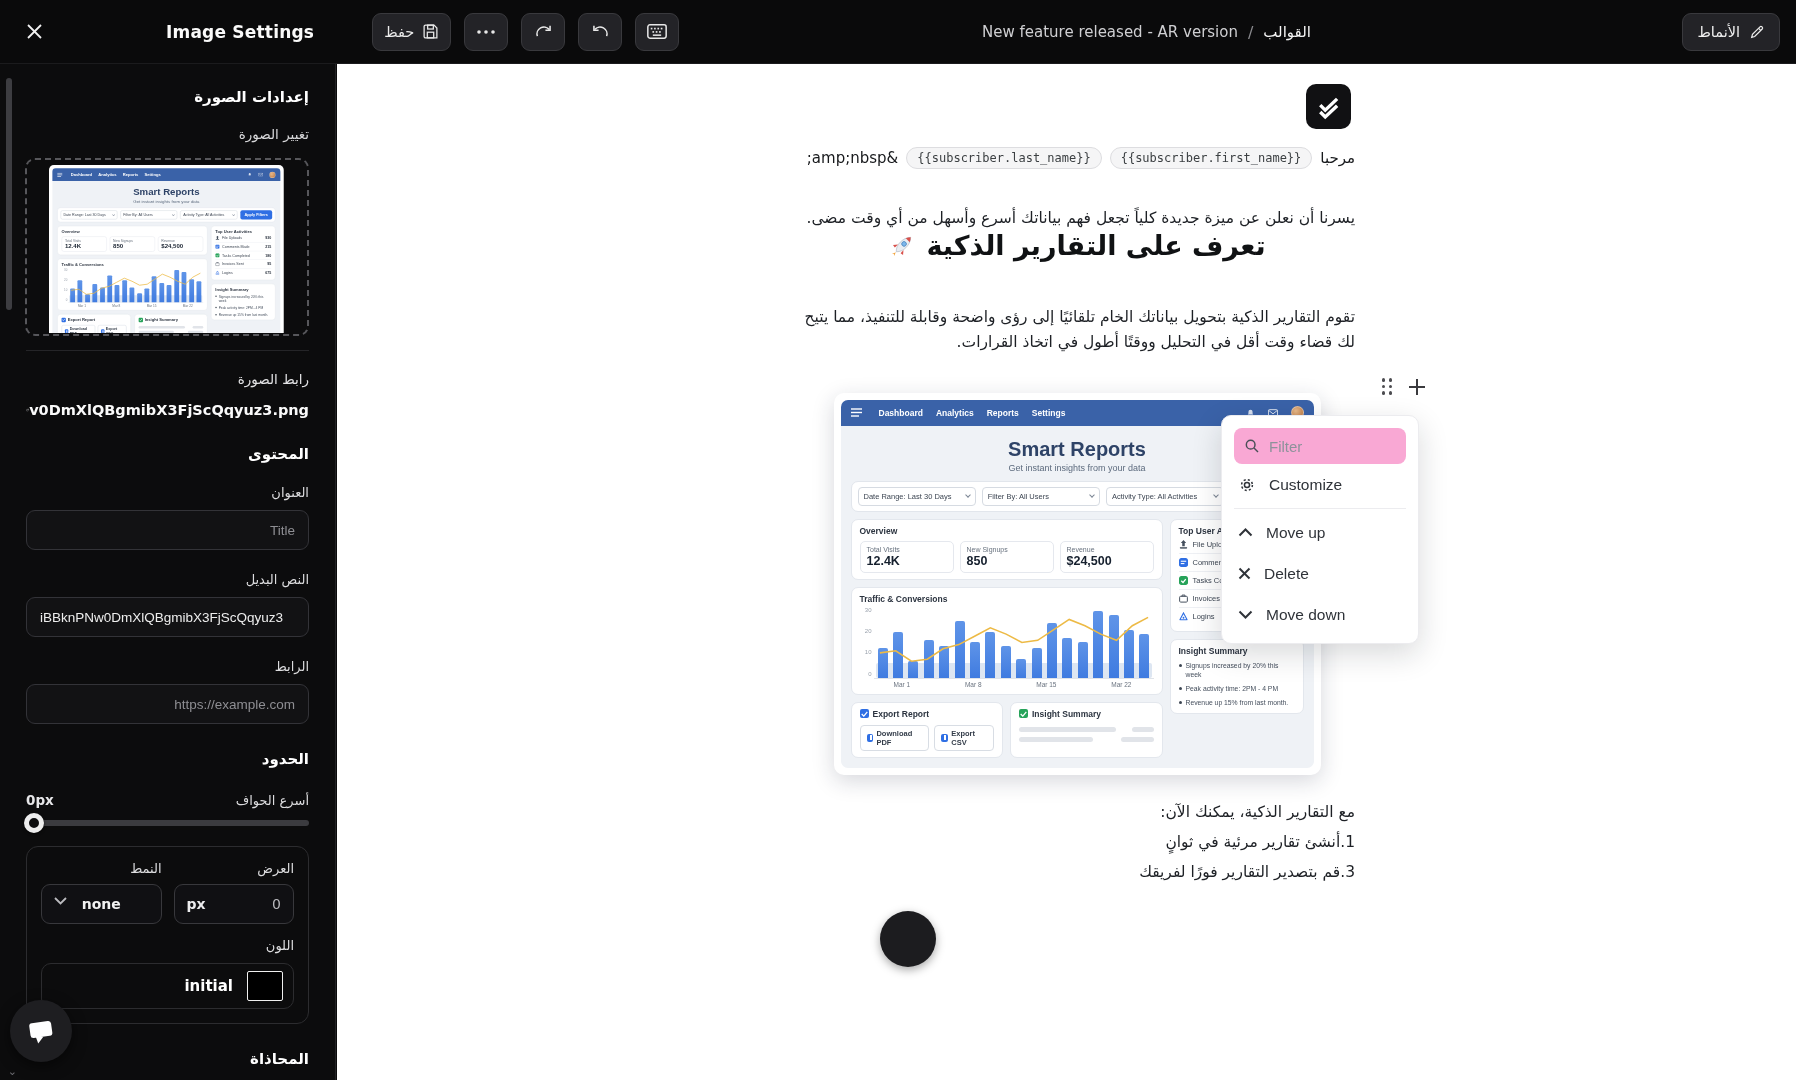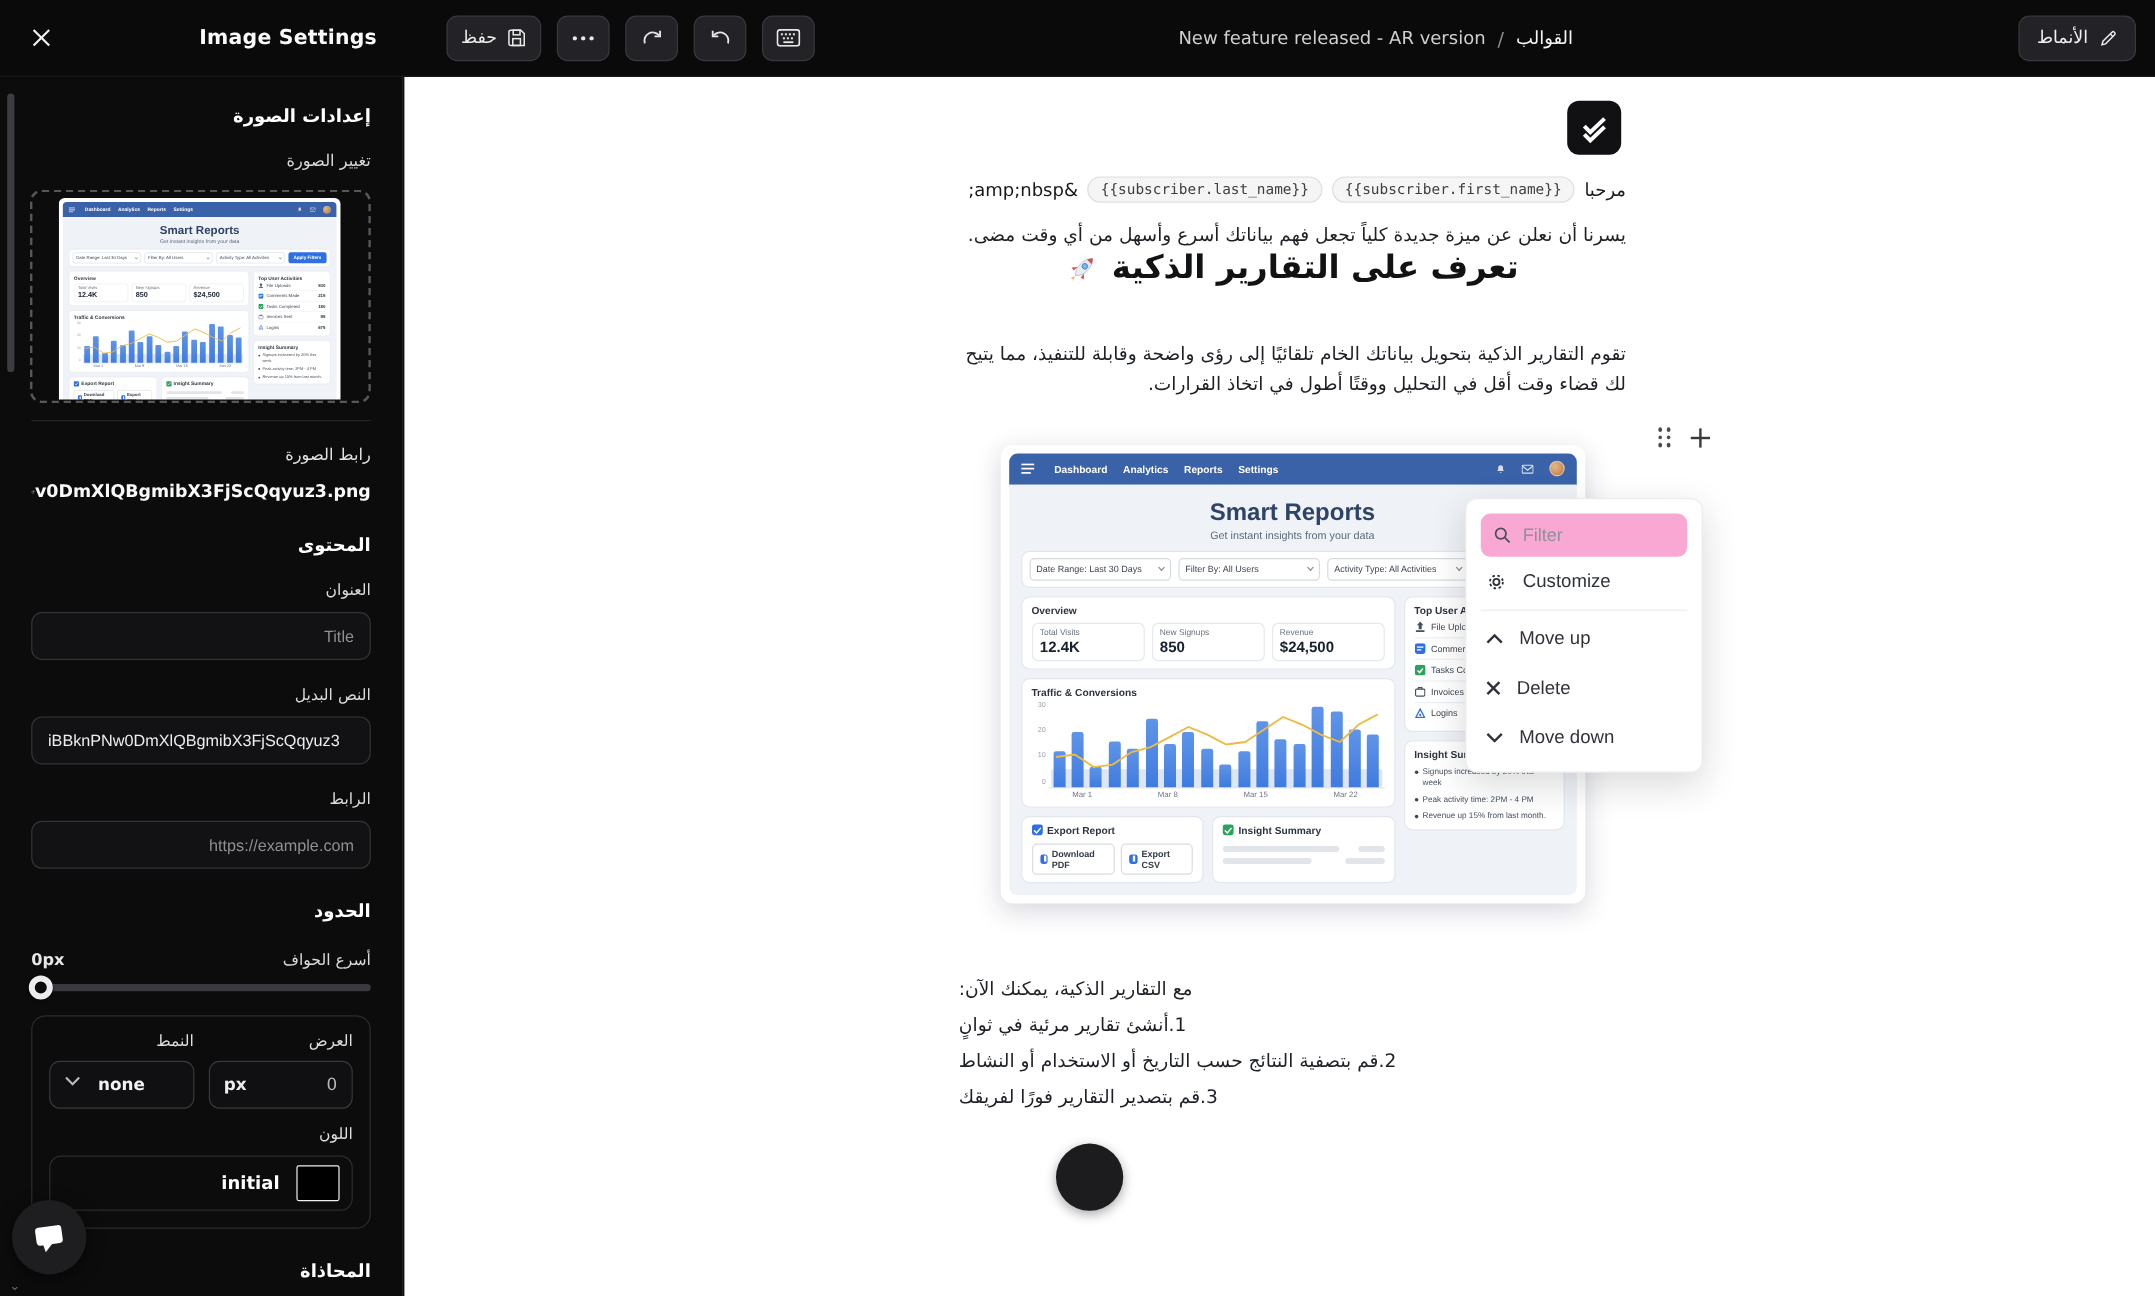--- a/index.html
+++ b/index.html
@@ -74,33 +74,33 @@
   .canvas { position:absolute; left:337px; top:64px; width:1459px; height:1016px; background:#ffffff;
     overflow:hidden; }
   .email { position:absolute; left:462px; top:0; width:556px; display:flex; flex-direction:column; }
   .logo { align-self:flex-end; margin-top:20px; margin-right:4px; width:45px; height:45px; background:#111113;
     border-radius:10px; display:flex; align-items:center; justify-content:center; }
   .greeting { direction:rtl; margin-top:18px; display:flex; align-items:center; gap:8px; font-size:15px;
     color:#17191c; justify-content:flex-start; }
   .merge-pill { direction:ltr; font-family:"DejaVu Sans Mono","Liberation Mono",monospace; font-size:12px;
     color:#3c4043; background:#f5f5f6; border:1px solid #dddde0; border-radius:999px; padding:3px 10px; }
   .para { direction:rtl; text-align:right; color:#1d2025; font-size:15.5px; line-height:1.55; }
-  .intro { margin-top:15px; }
+  .intro { margin-top:37px; }
   .heading { direction:rtl; display:flex; align-items:center; justify-content:center; gap:10px;
     color:#101214; font-size:27px; font-weight:bold; }
   .body-para { margin-top:44px; line-height:1.6; }
   .image-wrap { position:relative; margin-top:38px; align-self:center; }
   .block-controls { position:absolute; top:-16px; right:-106px; display:flex; gap:14px; align-items:center; }
   .drag-dots { display:grid; grid-template-columns:4px 4px; gap:3px; cursor:grab; }
   .drag-dots i { width:3.5px; height:3.5px; border-radius:50%; background:#4c4c50; }
   .add-block { width:20px; height:20px; position:relative; cursor:pointer; }
   .add-block:before,.add-block:after { content:""; position:absolute; background:#3a3a3e; }
   .add-block:before { left:9px; top:2px; width:2.4px; height:16px; }
   .add-block:after { top:9px; left:2px; height:2.4px; width:16px; }
-  .list-block { direction:rtl; text-align:left; margin-top:56px; color:#1d2025; font-size:15.5px;
+  .list-block { direction:rtl; text-align:right; margin-top:22px; color:#1d2025; font-size:15.5px;
     line-height:1.95; }
   .closing { margin-top:32px; line-height:1.6; }
   .cta-row { position:relative; margin-top:30px; height:120px; }
   .brand-badge { position:absolute; left:81px; top:-6px; width:56px; height:56px; border-radius:50%;
     background:#1c1c1f; box-shadow:0 3px 10px rgba(0,0,0,.35); display:flex; align-items:center;
     justify-content:center; }
 
   
   .dash { width:487px; background:#ffffff; border-radius:10px; box-shadow:0 6px 22px rgba(25,35,60,.18);
     padding:7px; font-family:"Liberation Sans","DejaVu Sans",sans-serif; }
@@ -814,21 +814,20 @@
         </div>
       </div>
     </div>
   </div>
 </div>
     </div>
 
     <div class="list-block">
       <div>مع التقارير الذكية، يمكنك الآن:</div>
       <div>1.أنشئ تقارير مرئية في ثوانٍ</div>
-      <div>2.قم بتصفية النتائج حسب التاريخ أو الاستخدام أو النشاط</div>
       <div>3.قم بتصدير التقارير فورًا لفريقك</div>
     </div>
 
 
     <div class="cta-row">
       <div class="brand-badge">
         
       </div>
 
     </div>

